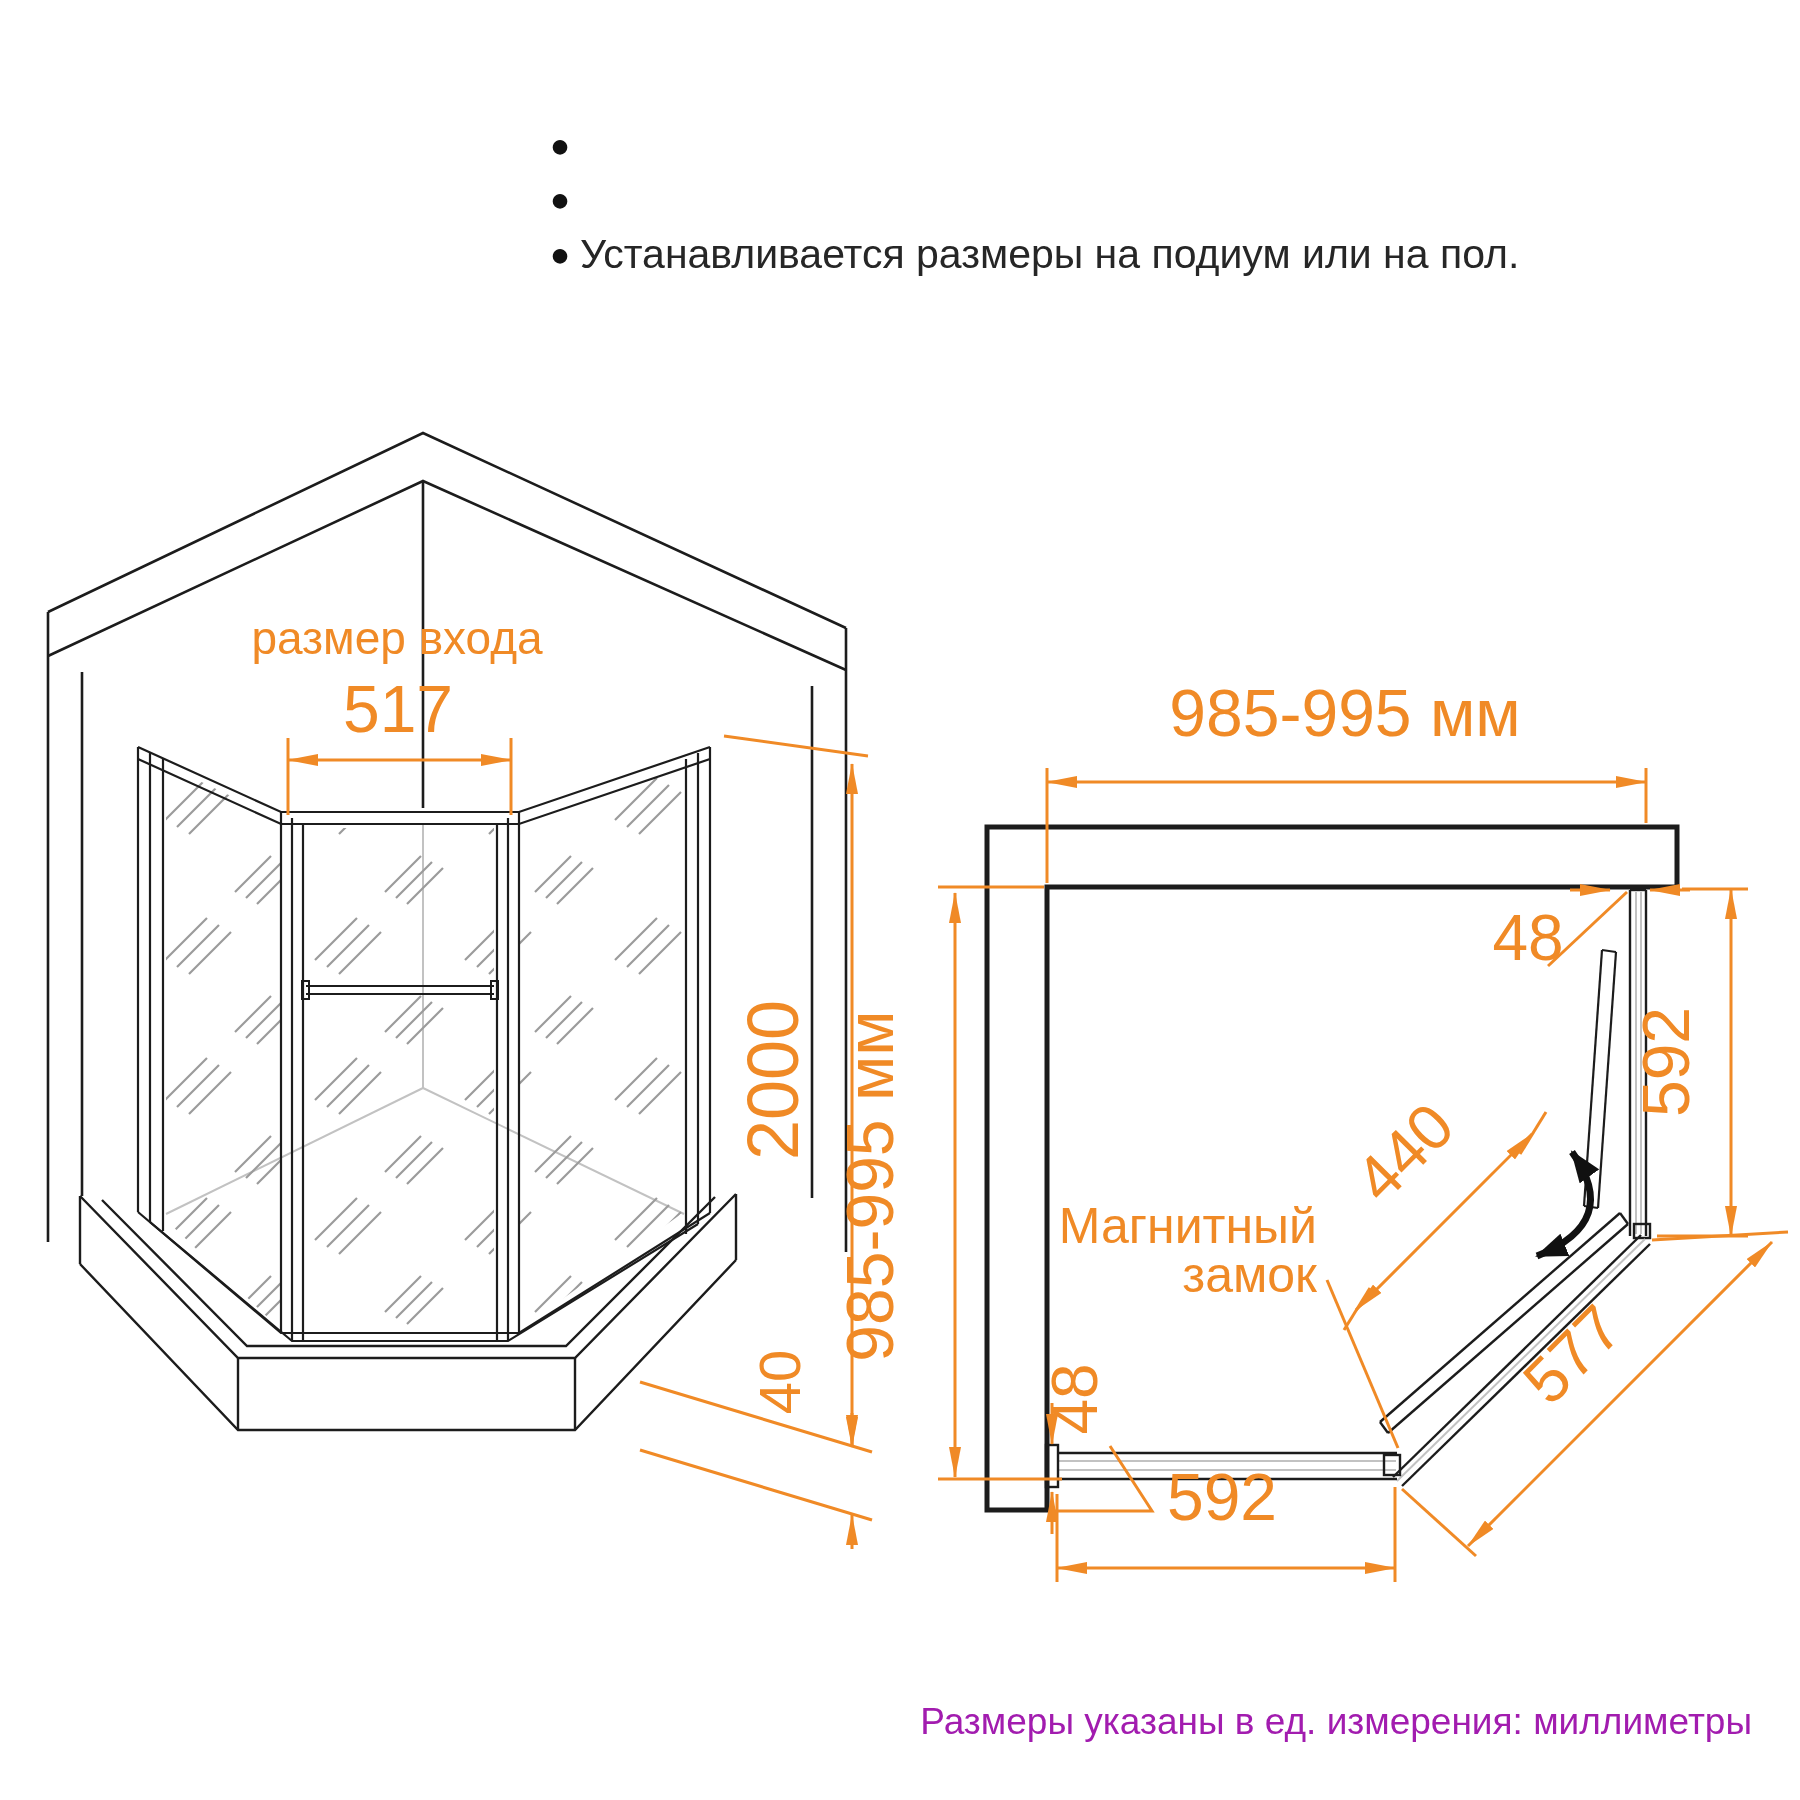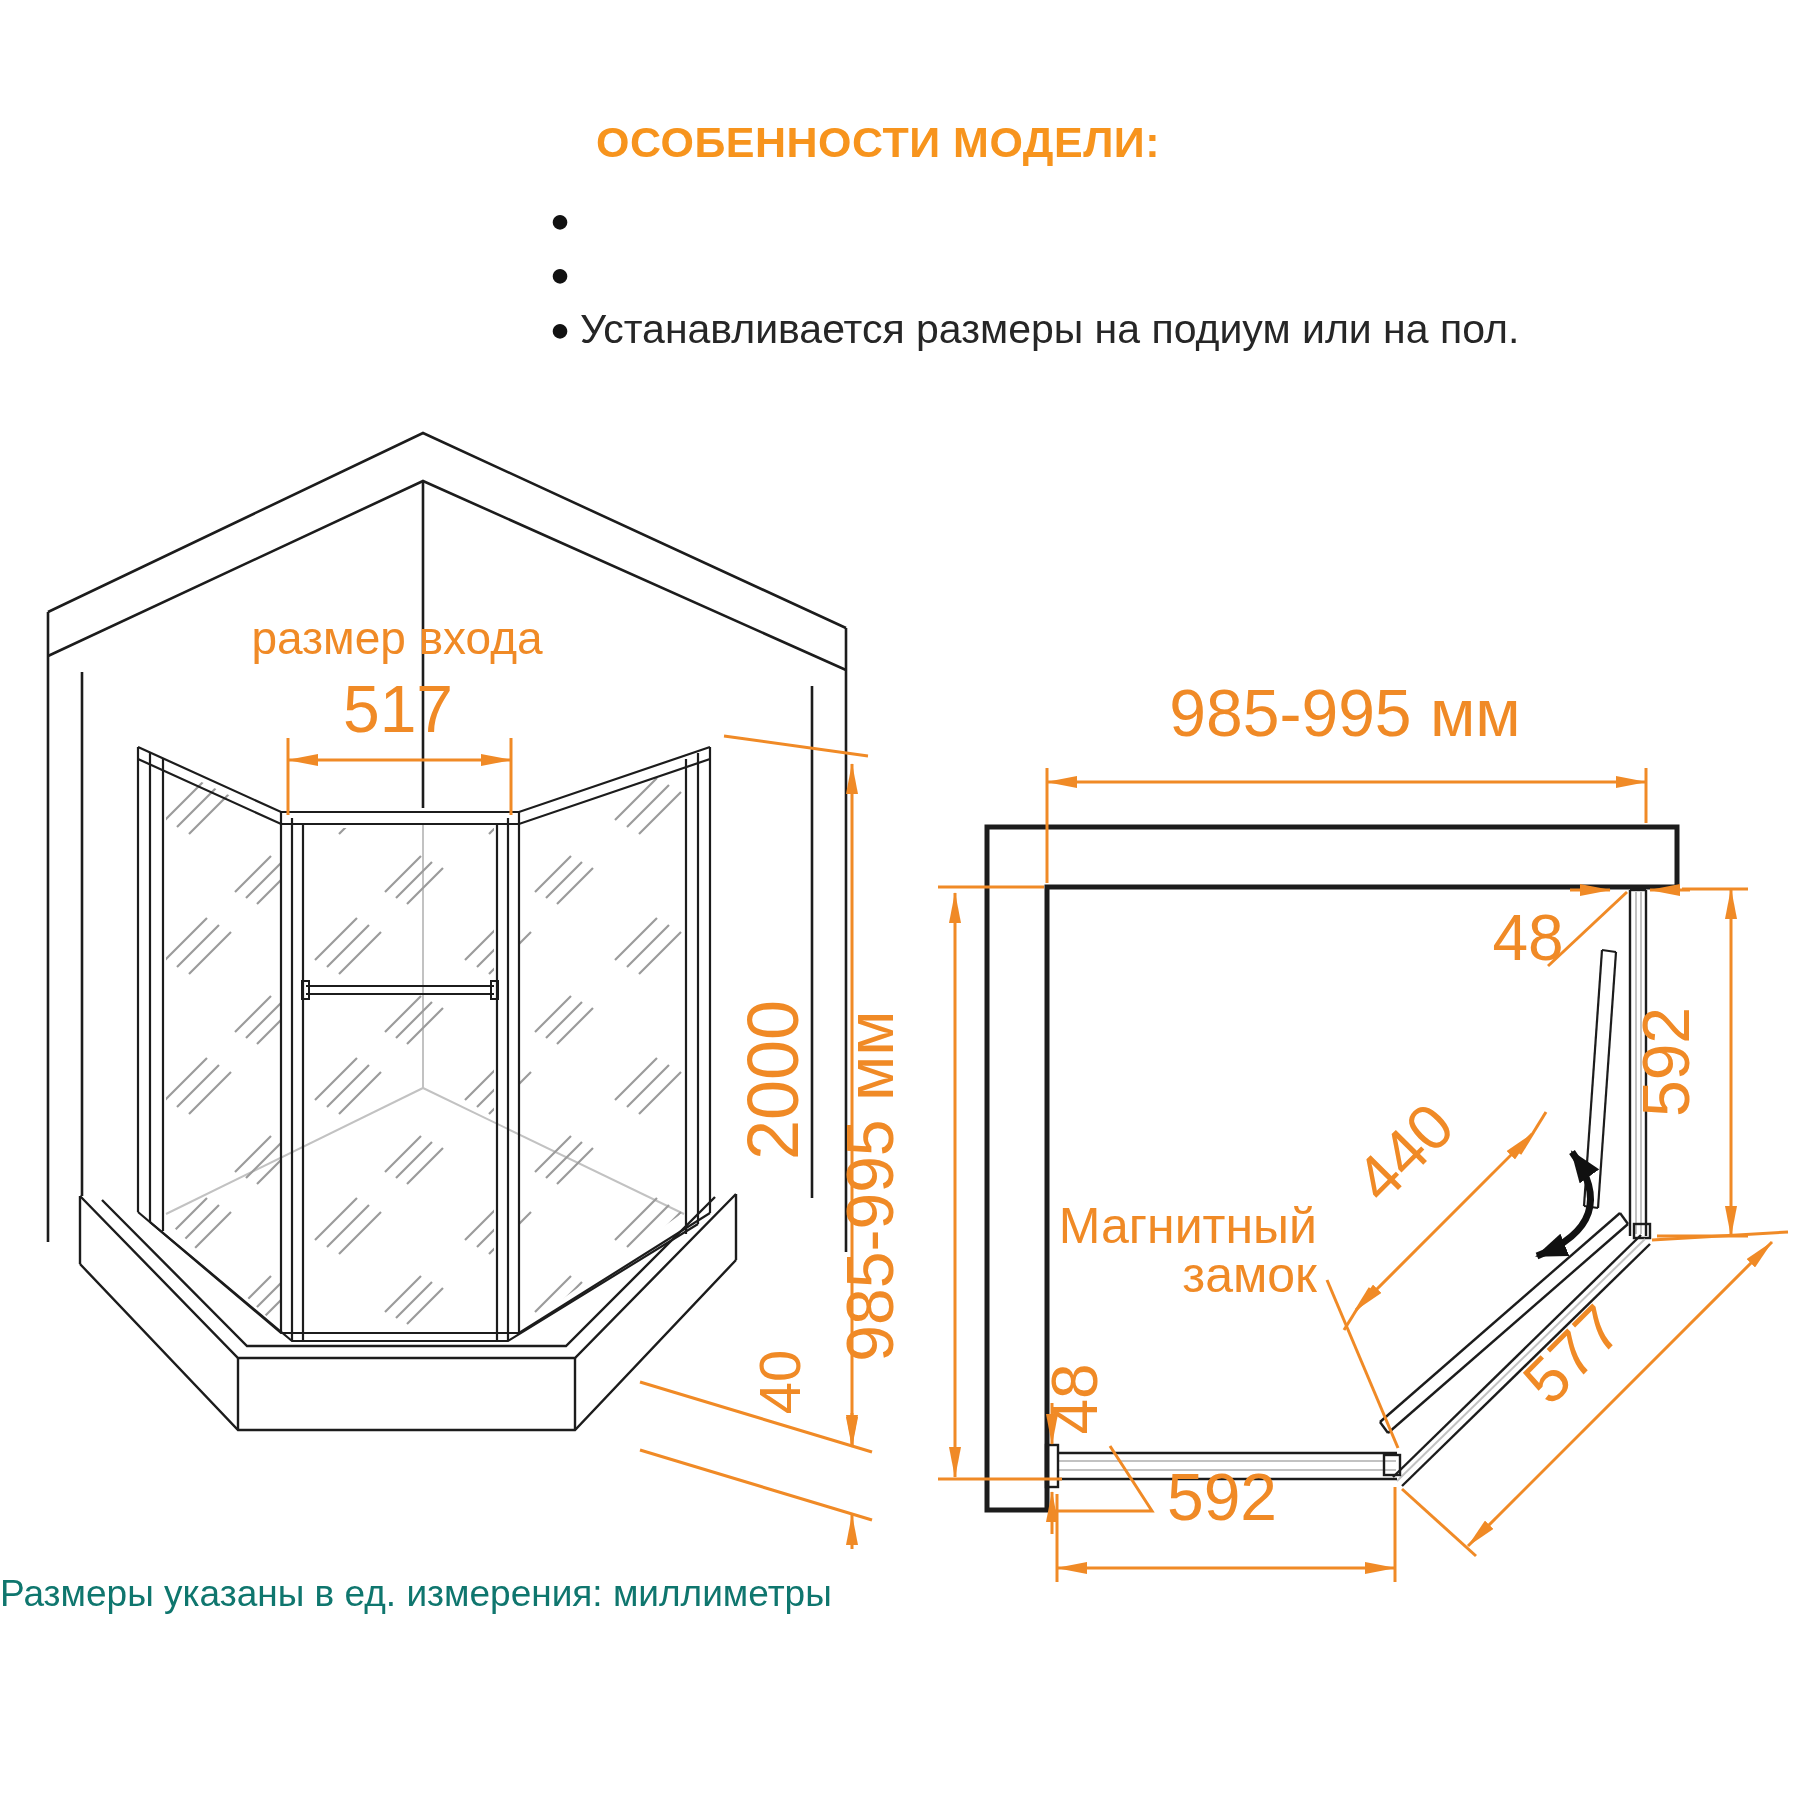--- a/index.html
+++ b/index.html
@@ -4,35 +4,34 @@
 <style>
   html,body{margin:0;padding:0;background:#ffffff;}
   #stage{position:relative;width:1800px;height:1800px;background:#fff;overflow:hidden;
          font-family:"Liberation Sans", sans-serif;}
   #drawing{position:absolute;left:0;top:0;}
   .hdr{position:absolute;left:540px;top:118px;width:1220px;}
   .hdr h1{margin:0 0 26px 56px;font-size:43px;font-weight:700;letter-spacing:.5px;color:#f7941d;}
   .blist{margin:0;padding:0;list-style:none;}
   .blist li{display:flex;align-items:flex-start;font-size:41px;color:#262626;line-height:1.32;}
   .blist .dot{flex:0 0 40px;text-align:center;font-size:34px;line-height:1.6;color:#111;}
-  .cap{position:absolute;left:0;top:1573px;width:1752px;text-align:left;
-       font-size:37px;color:#0f766e;}
+  .cap{position:absolute;left:0;top:1701px;width:1752px;text-align:right;
+       font-size:37px;color:#a21caf;}
   text{font-family:"Liberation Sans", sans-serif;}
   .dimtxt{fill:#f08a26;}
   .dk{stroke:#1c1c1c;fill:none;}
   .gy{stroke:#c2c2c2;fill:none;}
   .or{stroke:#f08a26;fill:none;}
 </style>
 </head>
 <body>
 
 <div id="stage">
 
   <div class="hdr">
-    <h1>ОСОБЕННОСТИ МОДЕЛИ:</h1>
     <ul class="blist">
       <li>
         <span class="dot">●</span>
         </li>
       <li>
         <span class="dot">●</span>
         </li>
       <li>
         <span class="dot">●</span>
         <span>Устанавливается размеры на подиум или на пол.</span>

